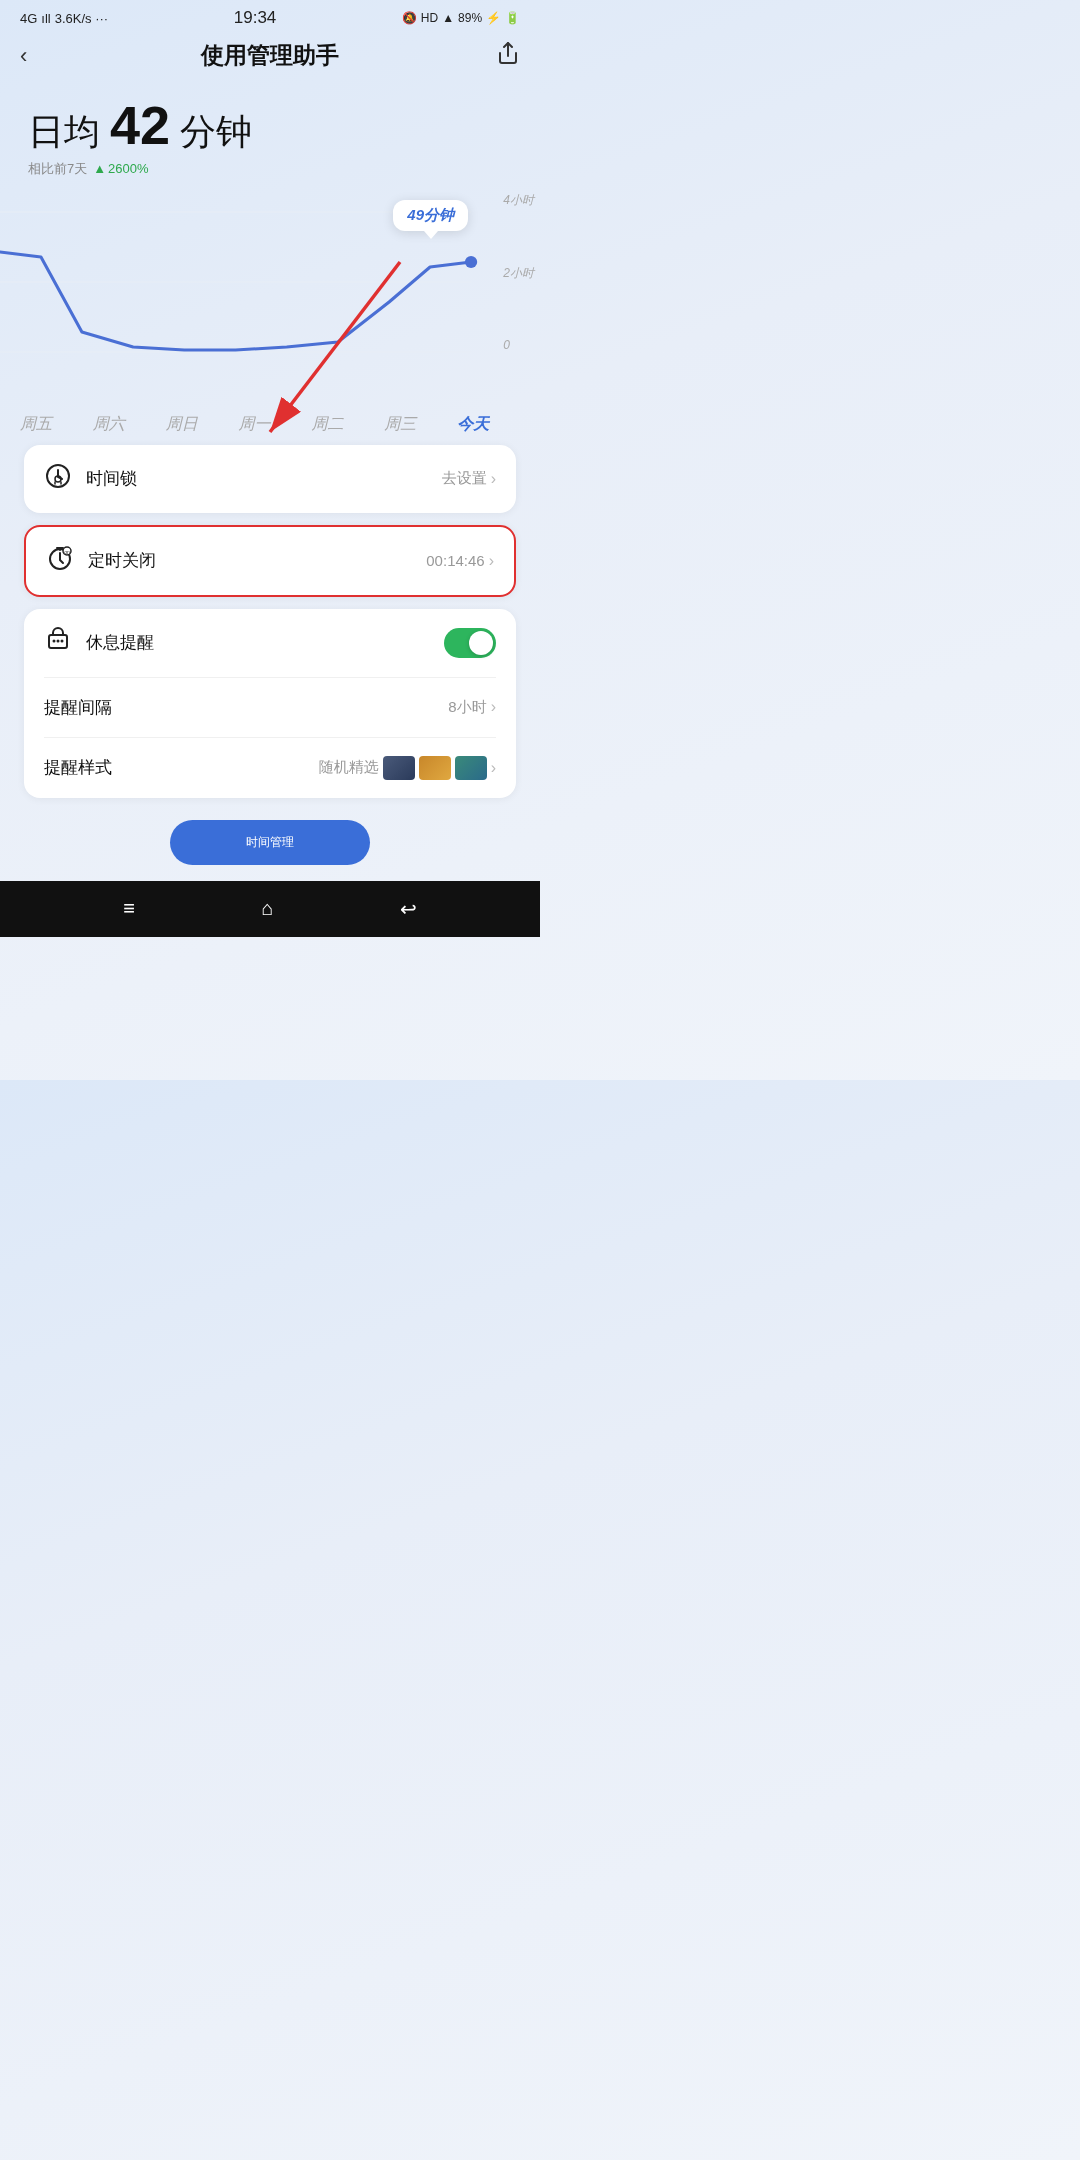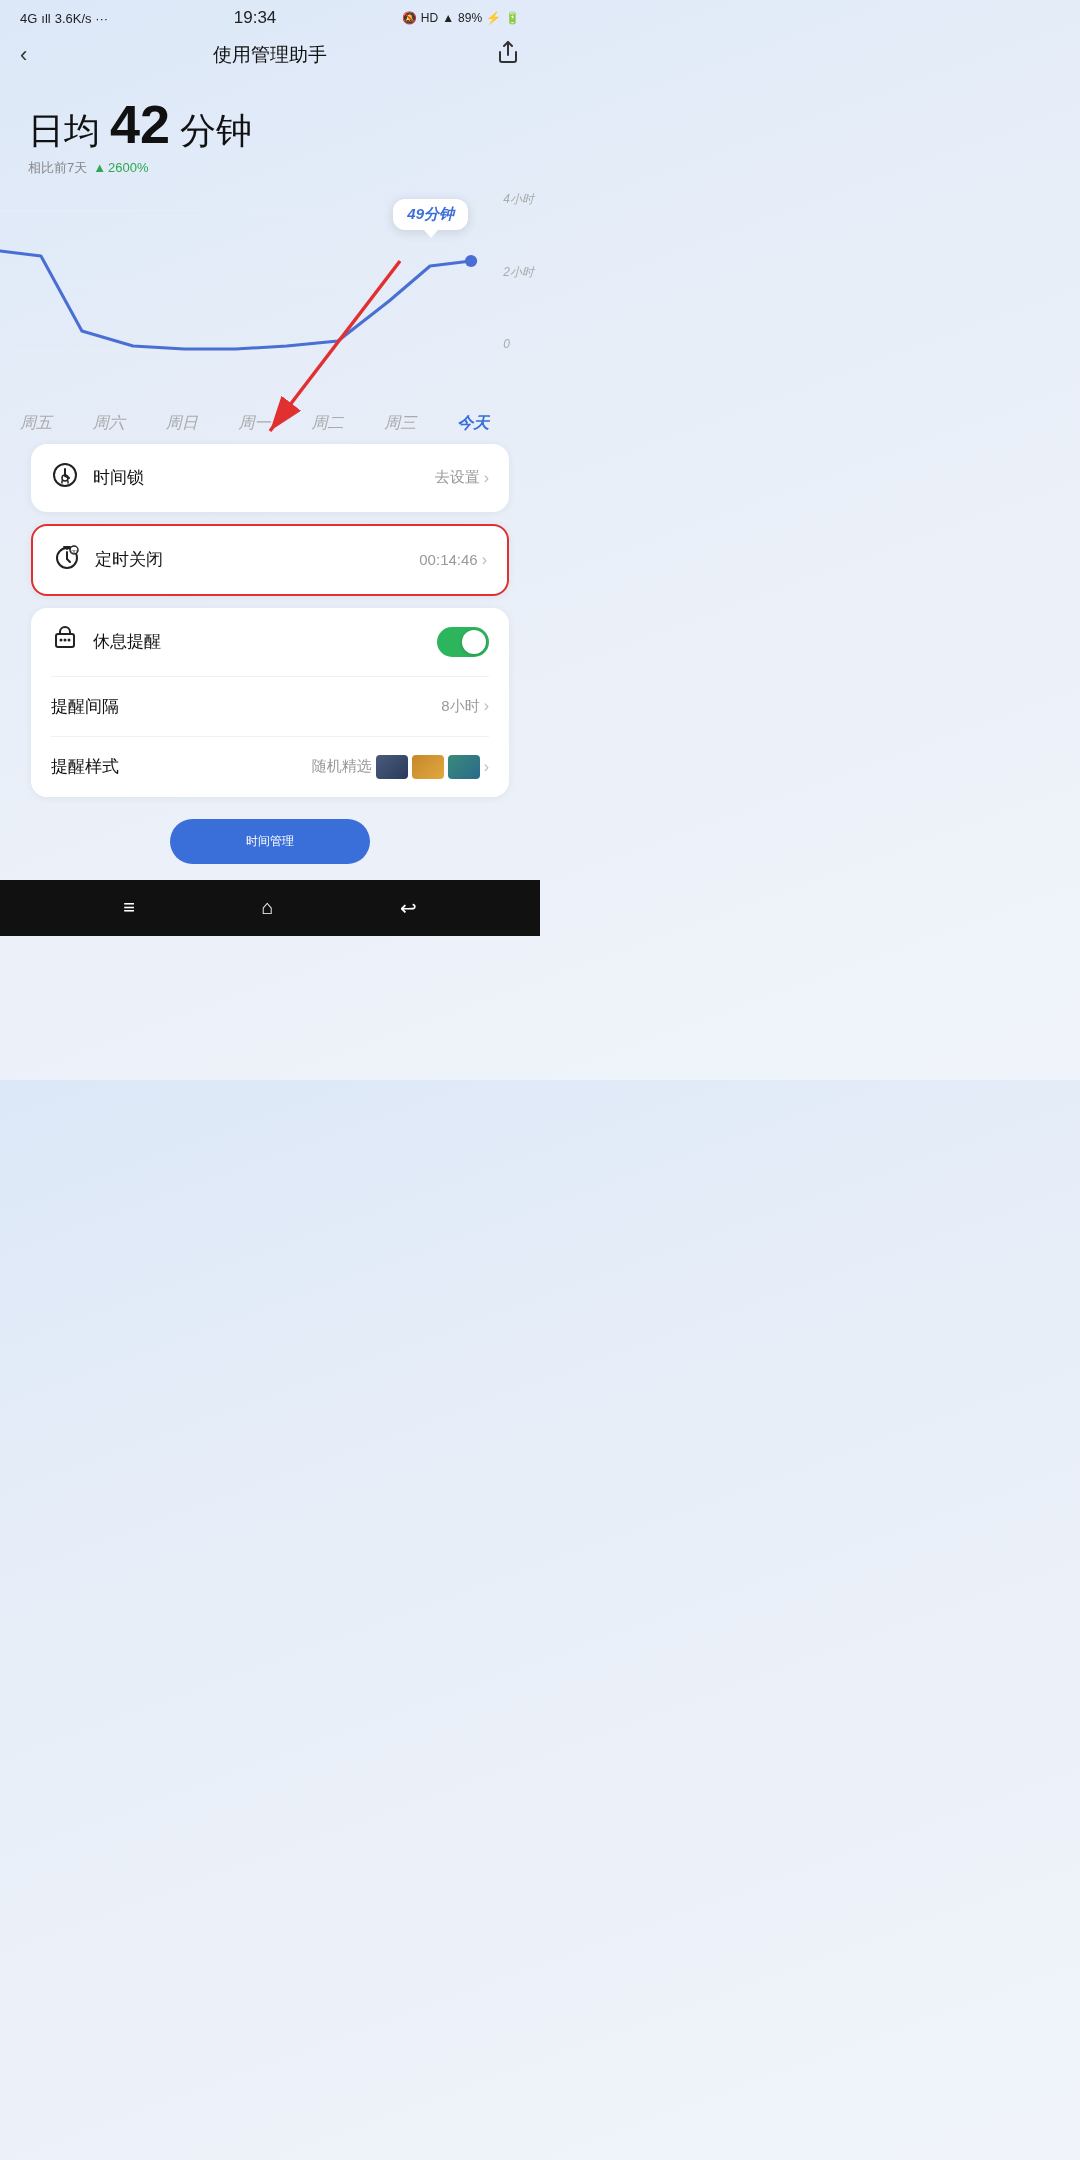--- a/index.html
+++ b/index.html
@@ -32,22 +32,22 @@
       justify-content: space-between;
       padding: 8px 20px 12px;
     }
     .header-back {
       font-size: 22px;
       color: #333;
       cursor: pointer;
       width: 36px;
     }
     .header-title {
-      font-size: 19px;
-      font-weight: 400;
+      font-size: 23px;
+      font-weight: 700;
       color: #111;
     }
     .header-share {
       font-size: 22px;
       color: #333;
       cursor: pointer;
       width: 36px;
       text-align: right;
     }
 
@@ -138,21 +138,21 @@
       text-align: left;
       flex: 1;
     }
     .chart-x-label.active {
       color: #3a6ed8;
       font-weight: 600;
     }
 
     
     .cards-section {
-      padding: 10px 31px;
+      padding: 10px 24px;
       display: flex;
       flex-direction: column;
       gap: 12px;
     }
 
     .card {
       background: white;
       border-radius: 16px;
       overflow: hidden;
       box-shadow: 0 1px 8px rgba(0,0,0,0.06);

